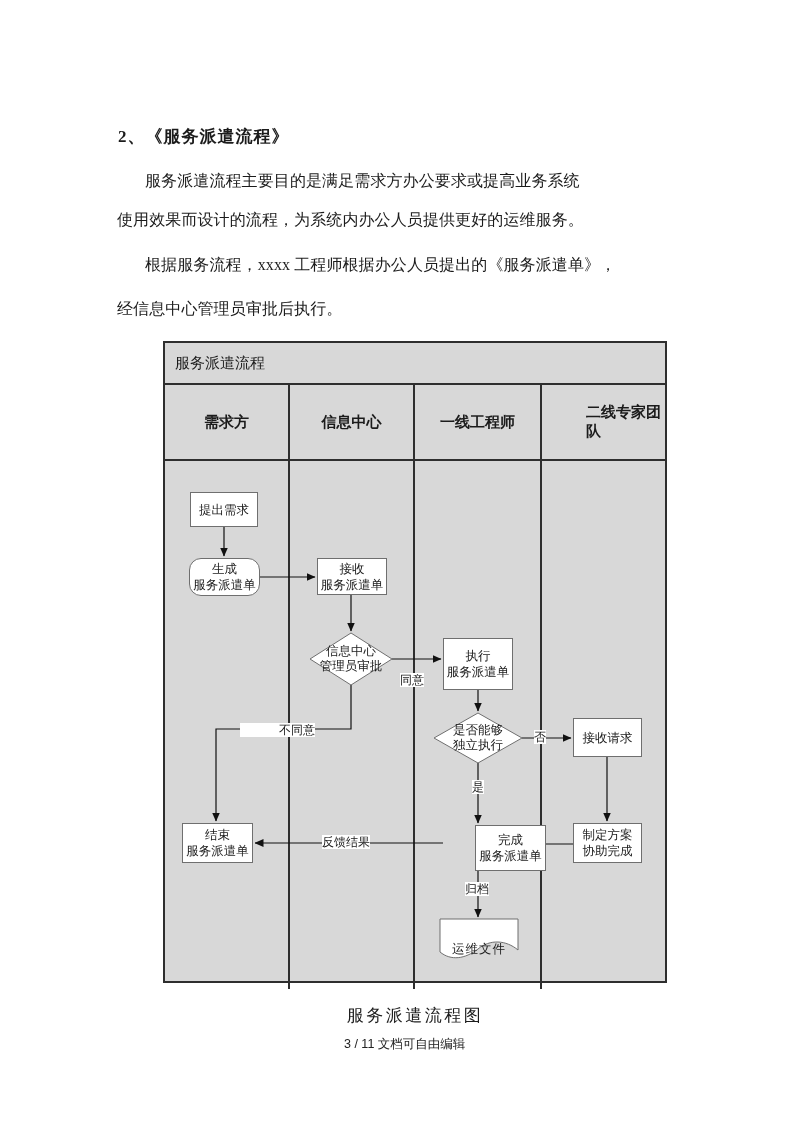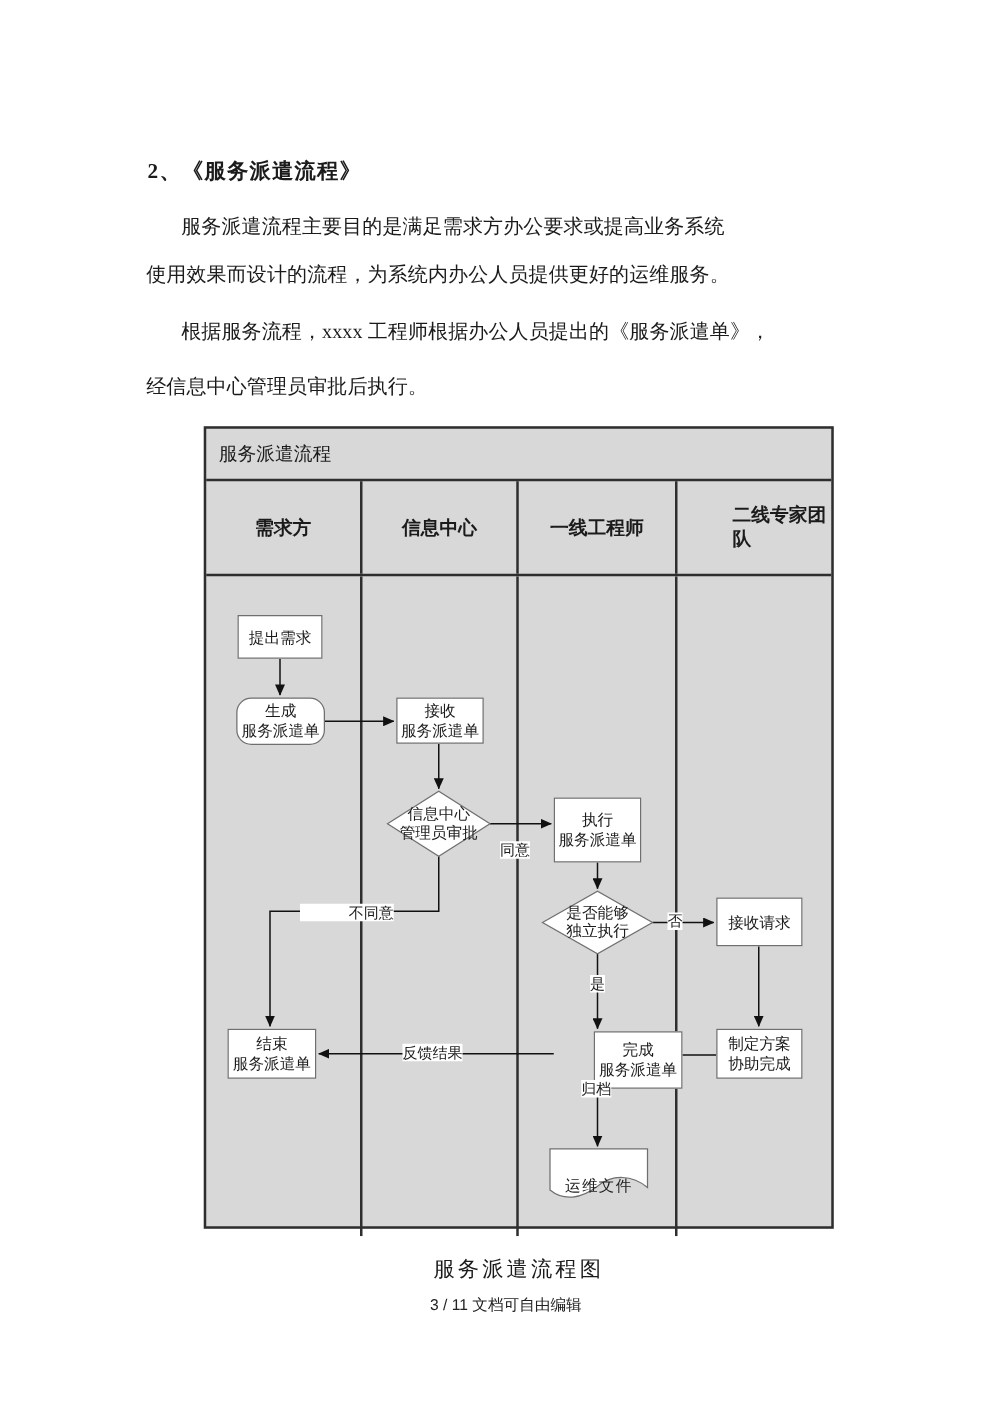--- a/index.html
+++ b/index.html
@@ -130,18 +130,18 @@
       <div>是否能够</div>
       <div>独立执行</div>
     </div>
     <div class="doctext" style="left:275px;top:467px;width:78px;">运维文件</div>
 
     <div class="elabel" style="left:235px;top:180px;margin-top:32px;">同意</div>
     <div class="elabel" style="left:75px;top:262px;padding-left:39px;">不同意</div>
     <div class="elabel" style="left:369px;top:269px;">否</div>
     <div class="elabel" style="left:307px;top:319px;">是</div>
     <div class="elabel" style="left:157px;top:374px;">反馈结果</div>
-    <div class="elabel" style="left:300px;top:403px;">归档</div>
+    <div class="elabel" style="left:300px;top:421px;">归档</div>
   </div>
 </div>
 
 <div class="abs caption">服务派遣流程图</div>
 <div class="abs footer">3 / 11 文档可自由编辑</div>
 
 </body></html>

